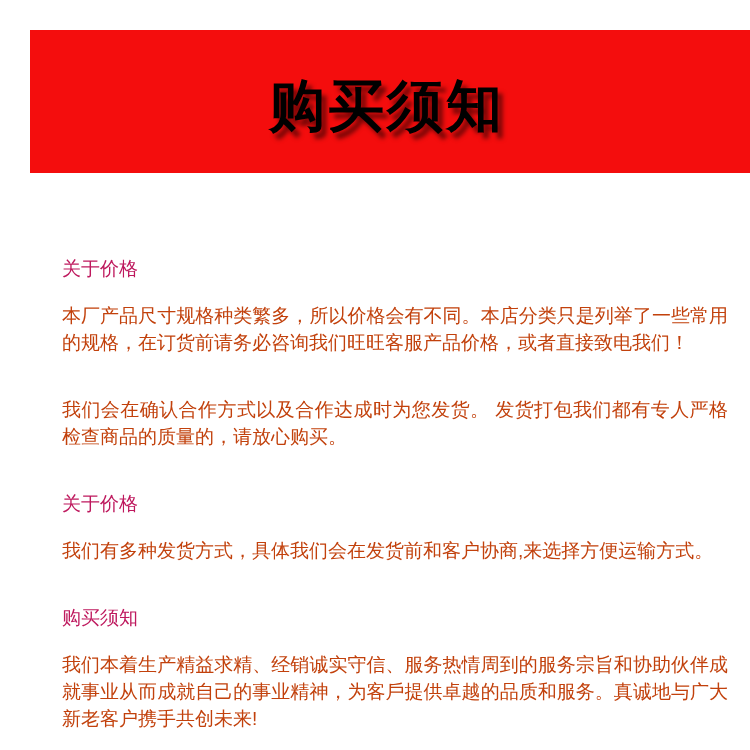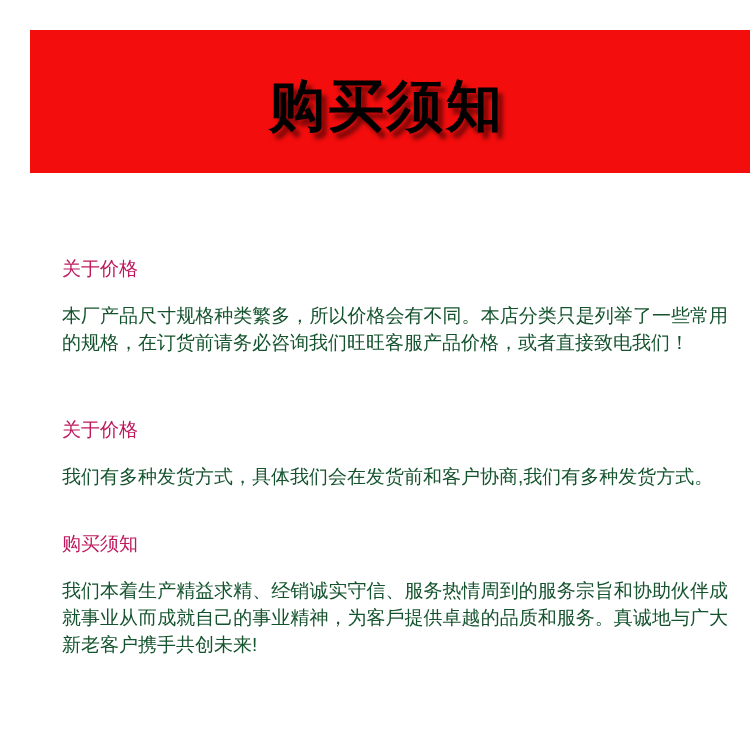--- a/index.html
+++ b/index.html
@@ -53,46 +53,47 @@
   .section-heading {
     font-size: 19px;
     font-weight: normal;
     line-height: 27px;
     color: #be185d;
   }
 
   .section-body {
     font-size: 19px;
     line-height: 27px;
-    color: #14532d;
+    color: #c2410c;
     text-align: justify;
   }
 </style>
 </head>
 <body>
 
 <div class="page">
 
   <div class="banner">
     <div class="banner-title">购买须知</div>
   </div>
 
   <div class="notice">
 
     <div class="section">
       <div class="section-heading">关于价格</div>
       <div class="section-body">本厂产品尺寸规格种类繁多，所以价格会有不同。本店分类只是列举了一些常用的规格，在订货前请务必咨询我们旺旺客服产品价格，或者直接致电我们！</div>
     </div>
 
     <div class="section">
+      <div class="section-body">我们会在确认合作方式以及合作达成时为您发货。 发货打包我们都有专人严格检查商品的质量的，请放心购买。</div>
     </div>
 
     <div class="section">
       <div class="section-heading">关于价格</div>
-      <div class="section-body">我们有多种发货方式，具体我们会在发货前和客户协商,我们有多种发货方式。</div>
+      <div class="section-body">我们有多种发货方式，具体我们会在发货前和客户协商,来选择方便运输方式。</div>
     </div>
 
     <div class="section">
       <div class="section-heading">购买须知</div>
       <div class="section-body">我们本着生产精益求精、经销诚实守信、服务热情周到的服务宗旨和协助伙伴成就事业从而成就自己的事业精神，为客戶提供卓越的品质和服务。真诚地与广大新老客户携手共创未来!</div>
     </div>
 
   </div>
 
 </div>

